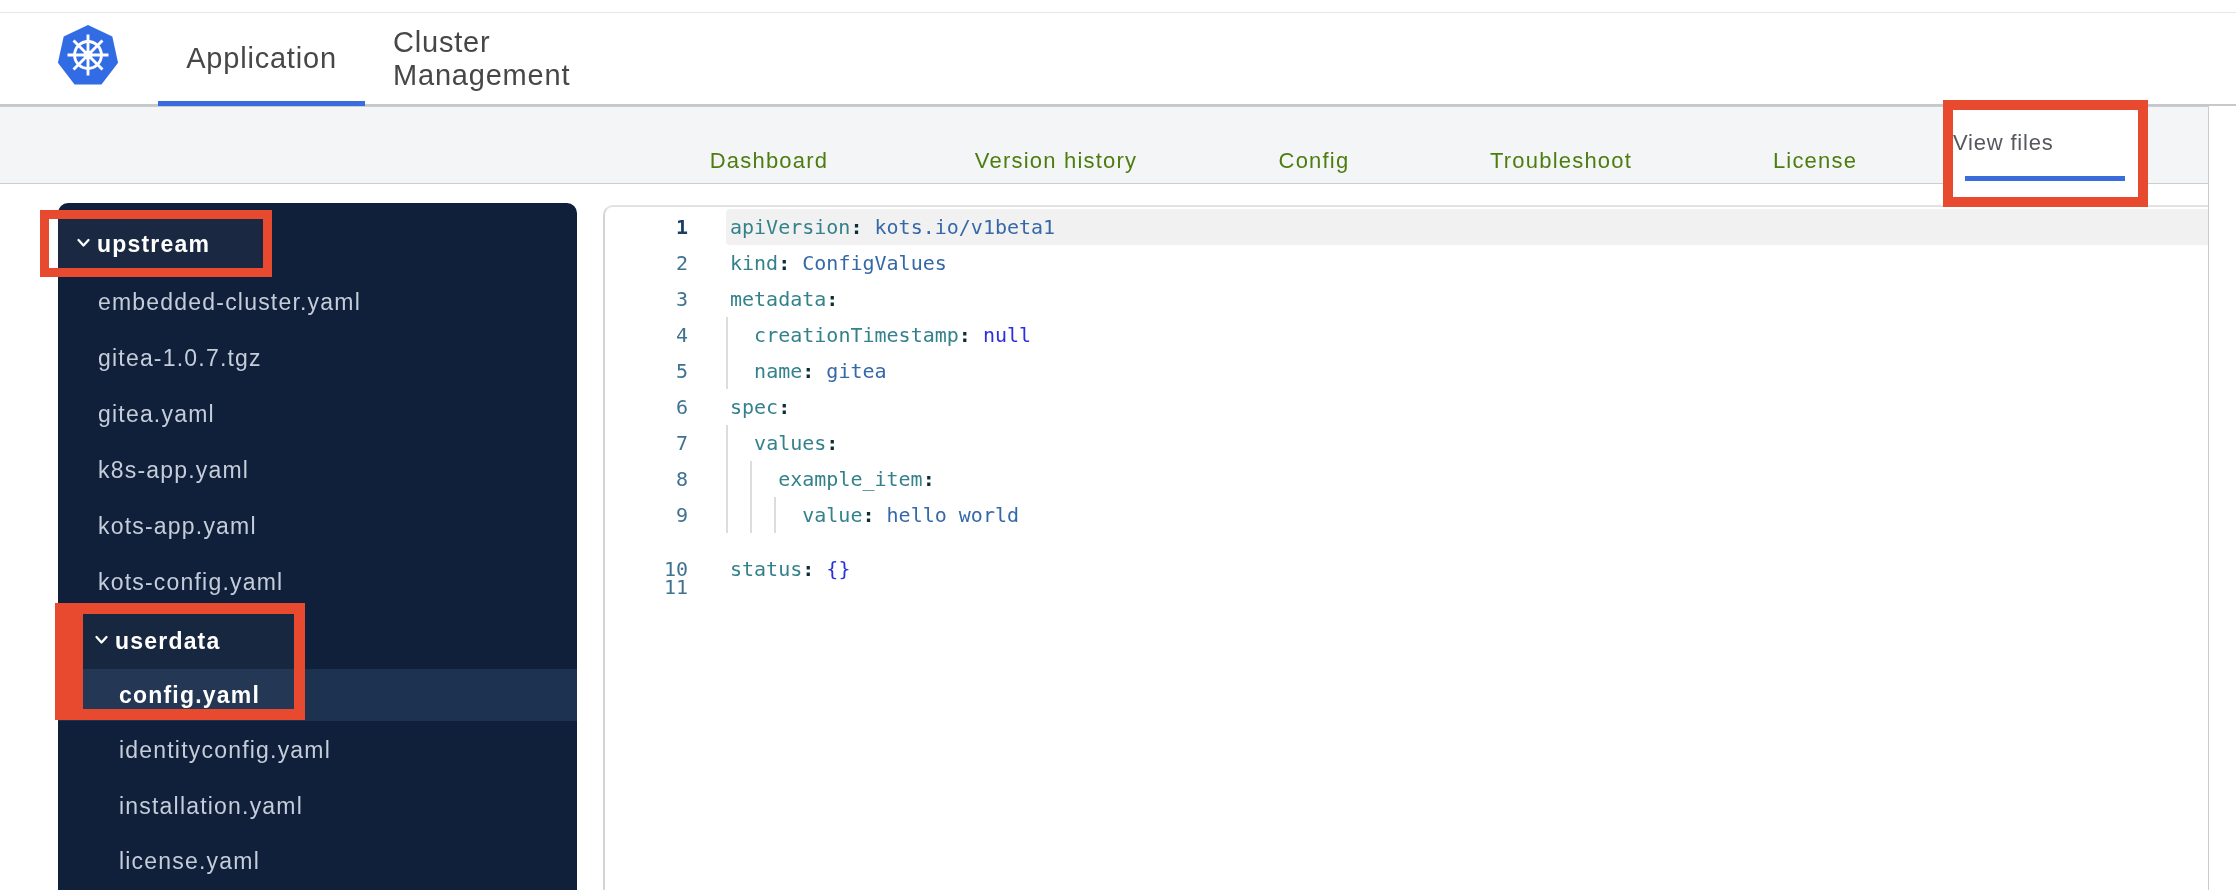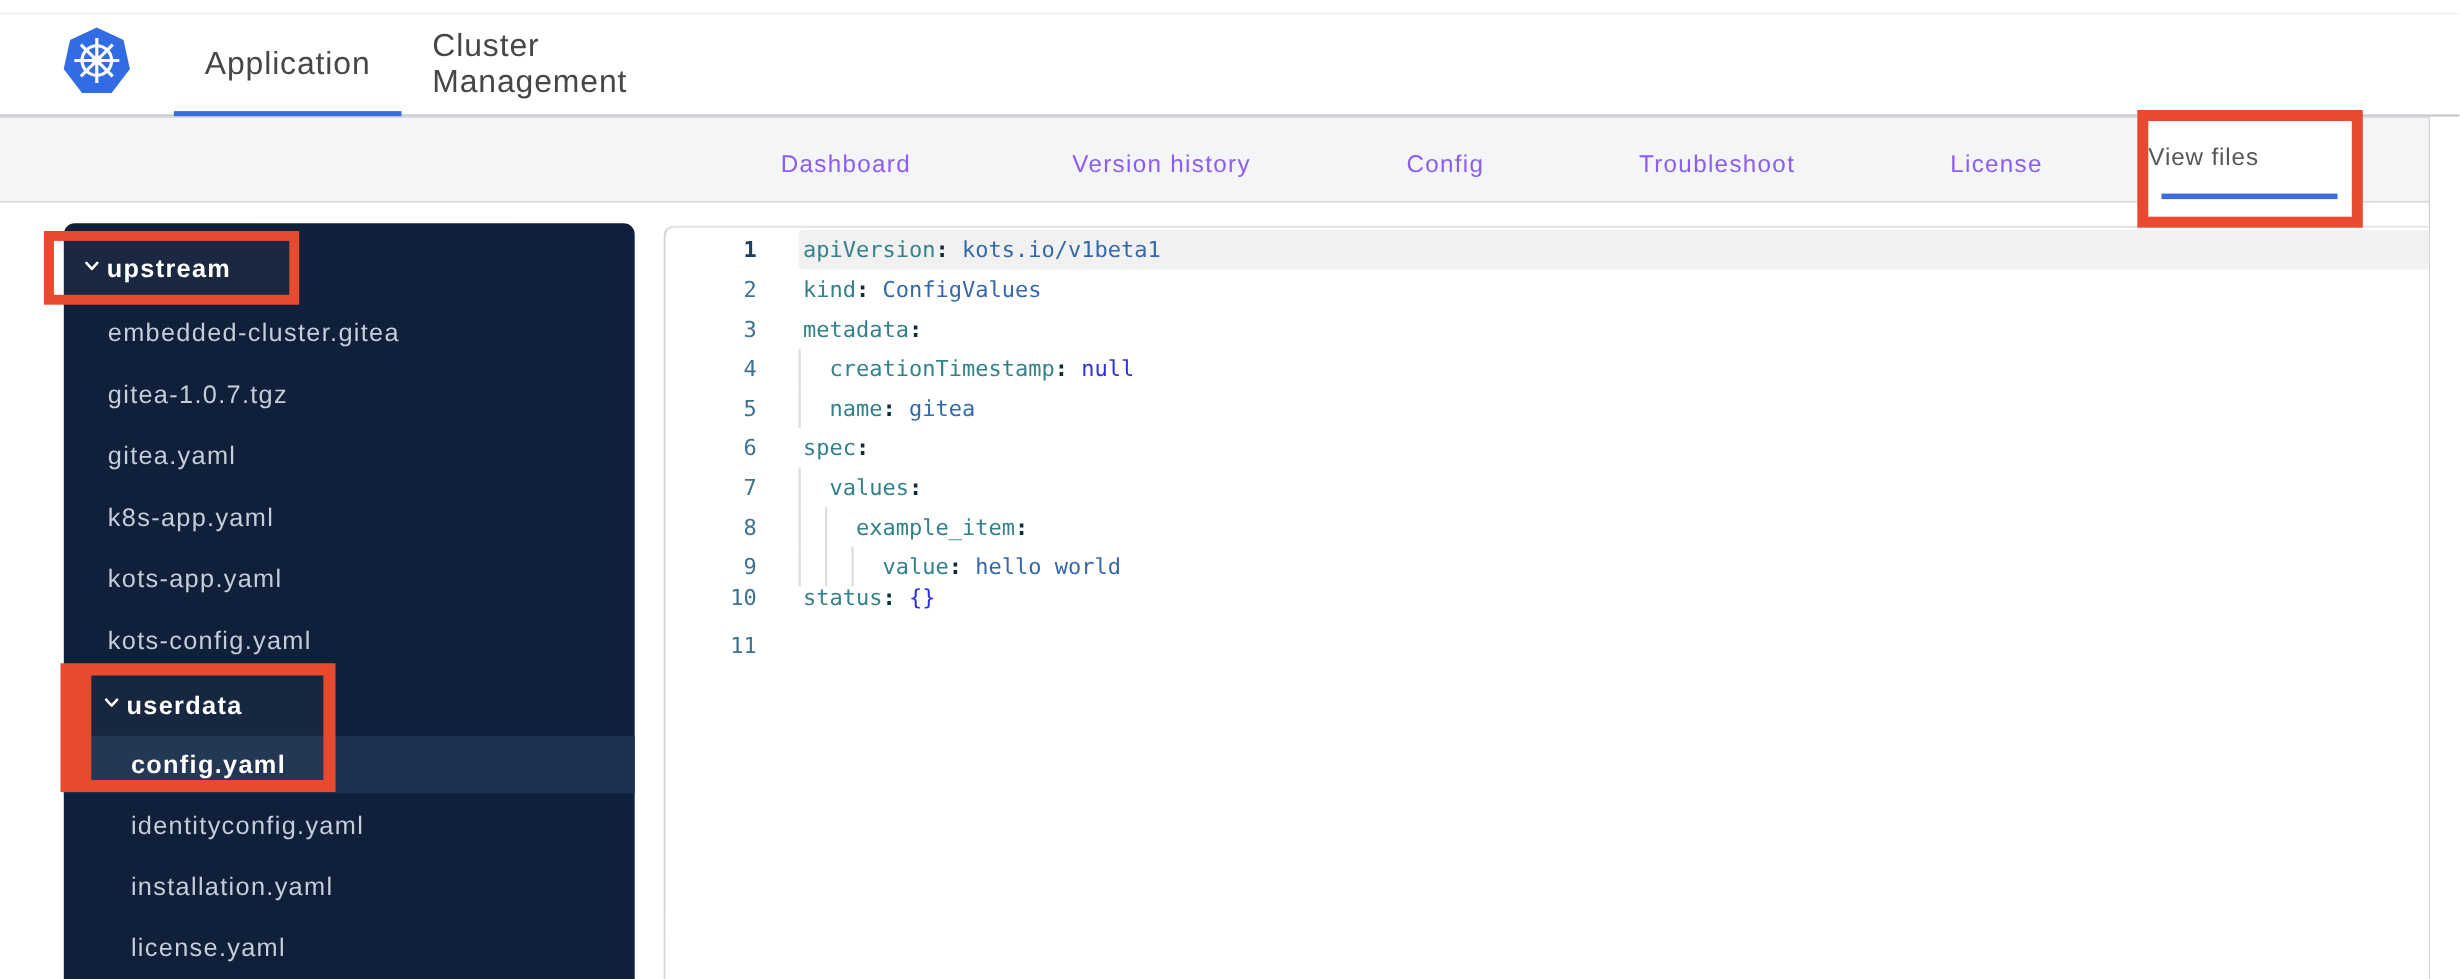--- a/index.html
+++ b/index.html
@@ -11,22 +11,22 @@
           border-bottom:2px solid #c6c9cc;box-sizing:border-box;}
   .k8s-logo{position:absolute;left:56px;top:10px;width:64px;height:64px;}
   .main-tab{position:absolute;top:0;height:91px;display:flex;align-items:center;justify-content:center;
             font-size:29px;letter-spacing:.8px;color:#474747;cursor:pointer;}
   .tab-application{left:158px;width:207px;}
   .tab-cluster{left:393px;width:272px;}
   .tab-underline{position:absolute;left:0;bottom:-2px;width:100%;height:5px;background:#3b6cde;}
   
   .subnav{position:absolute;left:0;top:106px;width:2208px;height:78px;background:#f4f5f7;
           border-top:1px solid #cbced1;border-bottom:1px solid #cbced1;box-sizing:border-box;}
-  .subnav-item{position:absolute;top:4px;height:76px;line-height:76px;transform:translateX(-50%);
-               font-size:22px;letter-spacing:1.2px;color:#8b5cf6;white-space:nowrap;cursor:pointer;}
+  .subnav-item{position:absolute;top:16px;height:76px;line-height:76px;transform:translateX(-50%);
+               font-size:22px;letter-spacing:1.2px;color:#4d7c0f;white-space:nowrap;cursor:pointer;}
   .right-edge-line{position:absolute;left:2208px;top:106px;width:1px;height:784px;background:#cccccc;}
   
   .anno{position:absolute;border-style:solid;border-color:#e74a2e;z-index:6;box-sizing:border-box;}
   .anno-viewfiles{left:1943px;top:100px;width:205px;height:107px;border-width:10px;background:#ffffff;}
   .anno-upstream{left:40px;top:210px;width:232px;height:67px;border-width:9px;background:rgba(255,255,255,0.04);}
   .anno-userdata{left:55px;top:603px;width:250px;height:117px;border-width:11px 11px 11px 28px;background:rgba(255,255,255,0.03);}
   .viewfiles-label{position:absolute;left:0;top:20px;width:100%;
                    font-size:22px;letter-spacing:.8px;color:#55585c;cursor:pointer;}
   .viewfiles-underline{position:absolute;left:12px;top:66px;width:160px;height:5px;background:#3b6cde;}
   
@@ -99,21 +99,21 @@
 
 <div class="sidebar" id="sidebar">
   <div class="selected-row-bg"></div>
 <div class="tree-row" style="top: 13px; padding-left: 17px;">
       <span class="chev"><svg width="17" height="17" viewBox="0 0 17 17" fill="none">
           <polyline points="3.5,6 8.5,11.5 13.5,6" stroke="#ffffff" stroke-width="2.3" stroke-linecap="round" stroke-linejoin="round"></polyline>
         </svg></span>
       <span class="tree-label-folder">upstream</span>
     </div>
     <div class="tree-row" style="top: 71px; padding-left: 40px;">
-      <span class="tree-label-file">embedded-cluster.gitea</span>
+      <span class="tree-label-file">embedded-cluster.yaml</span>
     </div>
     <div class="tree-row" style="top: 127px; padding-left: 40px;">
       <span class="tree-label-file">gitea-1.0.7.tgz</span>
     </div>
     <div class="tree-row" style="top: 183px; padding-left: 40px; align-items: center;">
       <span class="tree-label-file">gitea.yaml</span>
     </div>
     <div class="tree-row" style="top: 239px; padding-left: 40px;">
       <span class="tree-label-file">k8s-app.yaml</span>
     </div>
@@ -185,21 +185,21 @@
       <span class="indent-guide" style="left: 145px;"></span>
       <span class="code-text"><span>    </span><span class="tk-key">example_item</span><span class="tk-colon">:</span></span>
     </div>
     <div class="code-line" style="top: 290px;">
       <span class="gutter-num">9</span>
       <span class="indent-guide" style="left: 121px;"></span>
       <span class="indent-guide" style="left: 145px;"></span>
       <span class="indent-guide" style="left: 169px;"></span>
       <span class="code-text"><span>      </span><span class="tk-key">value</span><span class="tk-colon">: </span><span class="tk-str">hello world</span></span>
     </div>
-    <div class="code-line" style="top: 318px;">
+    <div class="code-line" style="top: 344px;">
       <span class="gutter-num">10</span>
       <span class="code-text"><span></span><span class="tk-key">status</span><span class="tk-colon">: </span><span class="tk-special">{}</span></span>
     </div>
     <div class="code-line" style="top: 362px;">
       <span class="gutter-num">11</span>
       <span class="code-text"><span></span></span>
     </div>
   </div>
 
 </body></html>

